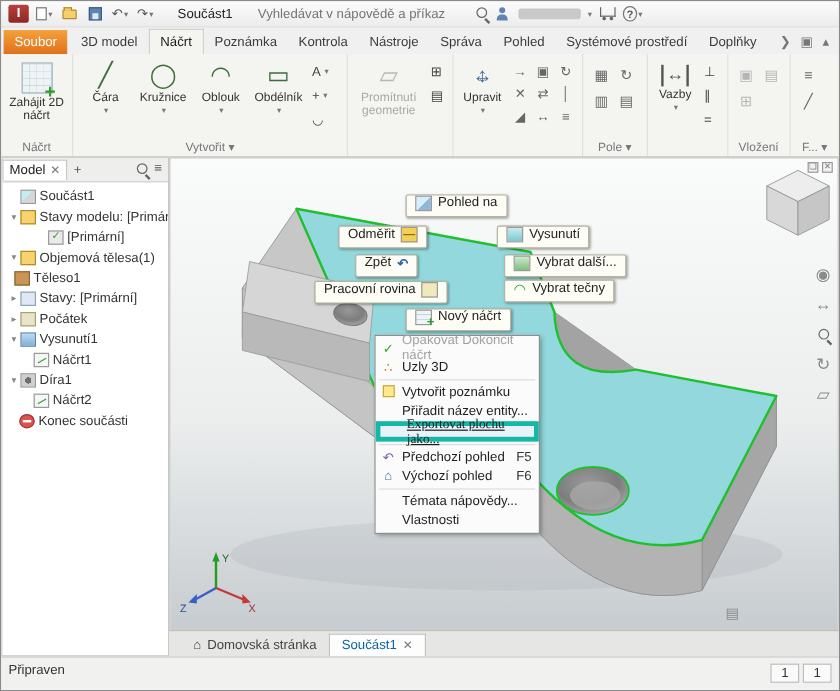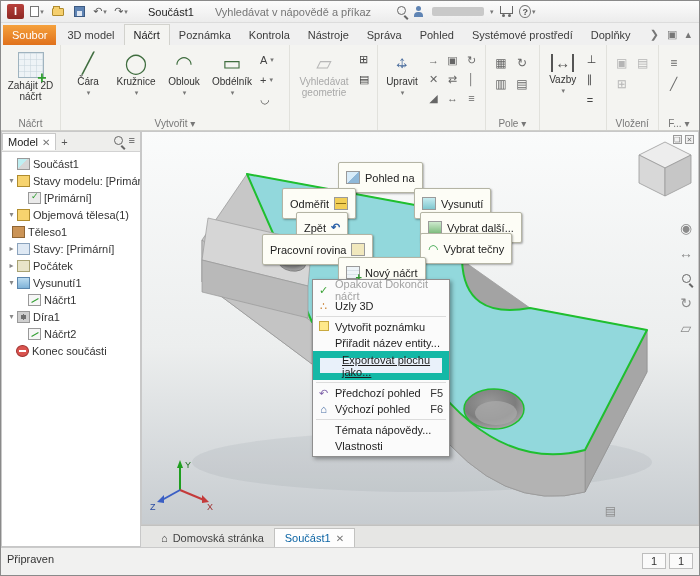--- a/index.html
+++ b/index.html
@@ -107,42 +107,42 @@
   .ti-hole { background:radial-gradient(circle at 50% 50%, #6f6f6f 35%, #cfcfcf 36%); }
   .ti-eop { background:#d9534f; border-color:#a03330; border-radius:50%; position:relative; }
   .ti-eop:after { content:""; position:absolute; left:2px; top:4px; width:7px; height:2px; background:#fff; }
 
   #rightcol { flex:1; display:flex; flex-direction:column; }
   #viewport { position:relative; flex:1; background:linear-gradient(#fafbfb 0%,#eceeee 55%,#c7ccd0 100%);
     border:1px solid #c8c8c8; overflow:hidden; }
   #partsvg { position:absolute; left:0; top:0; }
 
   
-  .mmbtn { position:absolute; height:31px; display:flex; align-items:center; gap:5px;
+  .mmbtn { position:absolute; height:19px; display:flex; gap:5px;
     padding:0 7px; background:#fdfdf6; border:1px solid #b4b4a4; border-radius:2px;
     box-shadow:1px 1px 2px rgba(0,0,0,.3); font-size:11px; color:#222; white-space:nowrap; z-index:5; }
   .mi { width:14px; height:13px; border:1px solid #9a9a9a; flex:none; }
   .mi-view { background:linear-gradient(135deg,#d8ecf9 50%,#8fb8d8 50%); }
   .mi-measure { background:#f2cf56; position:relative; }
   .mi-measure:after { content:""; position:absolute; left:1px; top:5px; width:10px; height:1px; background:#8a6d14; }
   .mi-extrude { background:linear-gradient(#c6ecf0,#7fc7cf); }
   .mi-undo { border:none; background:none; color:#2d62a8; font-weight:bold; width:auto; }
   .mi-selother { background:linear-gradient(#cde9cd,#7fbd7f); }
   .mi-workplane { background:#f1e8bd; }
   .mi-tangent { border:none; background:none; color:#2c9e3f; width:auto; font-size:12px; }
   .mi-newsketch { background:repeating-linear-gradient(0deg,#eef4f8,#eef4f8 3px,#c4d2da 4px); position:relative; }
   .mi-newsketch:after { content:"+"; position:absolute; right:-3px; bottom:-5px; color:#2f9e2f; font-weight:bold; font-size:11px; }
 
   
   #cmenu { position:absolute; left:170px; top:147px; width:138px; background:#fbfbfb;
     border:1px solid #8f8f8f; box-shadow:2px 2px 4px rgba(0,0,0,.35); z-index:6; padding:2px 0; }
   .citem { height:16px; display:flex; align-items:center; gap:4px; padding:0 6px 0 3px; color:#1e1e1e; }
   .citem .cicon { width:15px; text-align:center; font-size:11px; flex:none; }
   .citem.disabled { color:#a2a2a2; }
-  .citem.hover { background:#e9f1fa; border:7px solid #14b8a6; height:29px; }
+  .citem.hover { background:#e9f1fa; border:4px solid #14b8a6; height:17px;font-family:Liberation Serif, serif; }
   .ckey { margin-left:auto; color:#333; }
   .csep { height:1px; background:#dcdcdc; margin:2px 3px; }
   .ci-note { width:10px; height:10px; background:#ffe98a; border:1px solid #c9a93f; display:inline-block; }
 
   
   #navbar { position:absolute; right:5px; top:88px; display:flex; flex-direction:column; gap:9px;
     color:#8b8b8b; font-size:14px; text-align:center; }
   #vpwinbtns { position:absolute; right:4px; top:3px; display:flex; gap:3px; }
   .winbox { width:9px; height:9px; border:1px solid #9a9a9a; background:#f2f2f2; font-size:7px;
     line-height:8px; text-align:center; color:#777; }
@@ -263,21 +263,21 @@
         </div>
       </div>
     </div>
     <div class="glabel"><span>Vytvořit</span> ▾</div>
   </div>
 
   <div class="rgroup" style="width:92px">
     <div class="rtools">
       <div class="bigbtn disabled" style="width:62px">
         <span class="glyph">▱</span>
-        <span>Vyhledávat geometrie</span>
+        <span>Promítnutí geometrie</span>
       </div>
       <div class="smallcol">
         <div class="sbtn">
             <span>⊞</span>
           </div>
         <div class="sbtn">
             <span>▤</span>
           </div>
       </div>
     </div>
@@ -384,21 +384,21 @@
       <div class="trow" style="padding-left:4px">
         <span class="exp"></span>
         <span class="ti ti-part"></span>
         <span>Součást1</span>
       </div>
       <div class="trow" style="padding-left:4px">
         <span class="exp">▾</span>
         <span class="ti ti-folder"></span>
         <span>Stavy modelu: [Primární]</span>
       </div>
-      <div class="trow" style="padding-left:26px">
+      <div class="trow" style="padding-left:38px">
         <span class="ti ti-state"></span>
         <span>[Primární]</span>
       </div>
       <div class="trow" style="padding-left:4px">
         <span class="exp">▾</span>
         <span class="ti ti-folder"></span>
         <span>Objemová tělesa(1)</span>
       </div>
       <div class="trow" style="padding-left:10px">
         <span class="ti ti-solid"></span>

